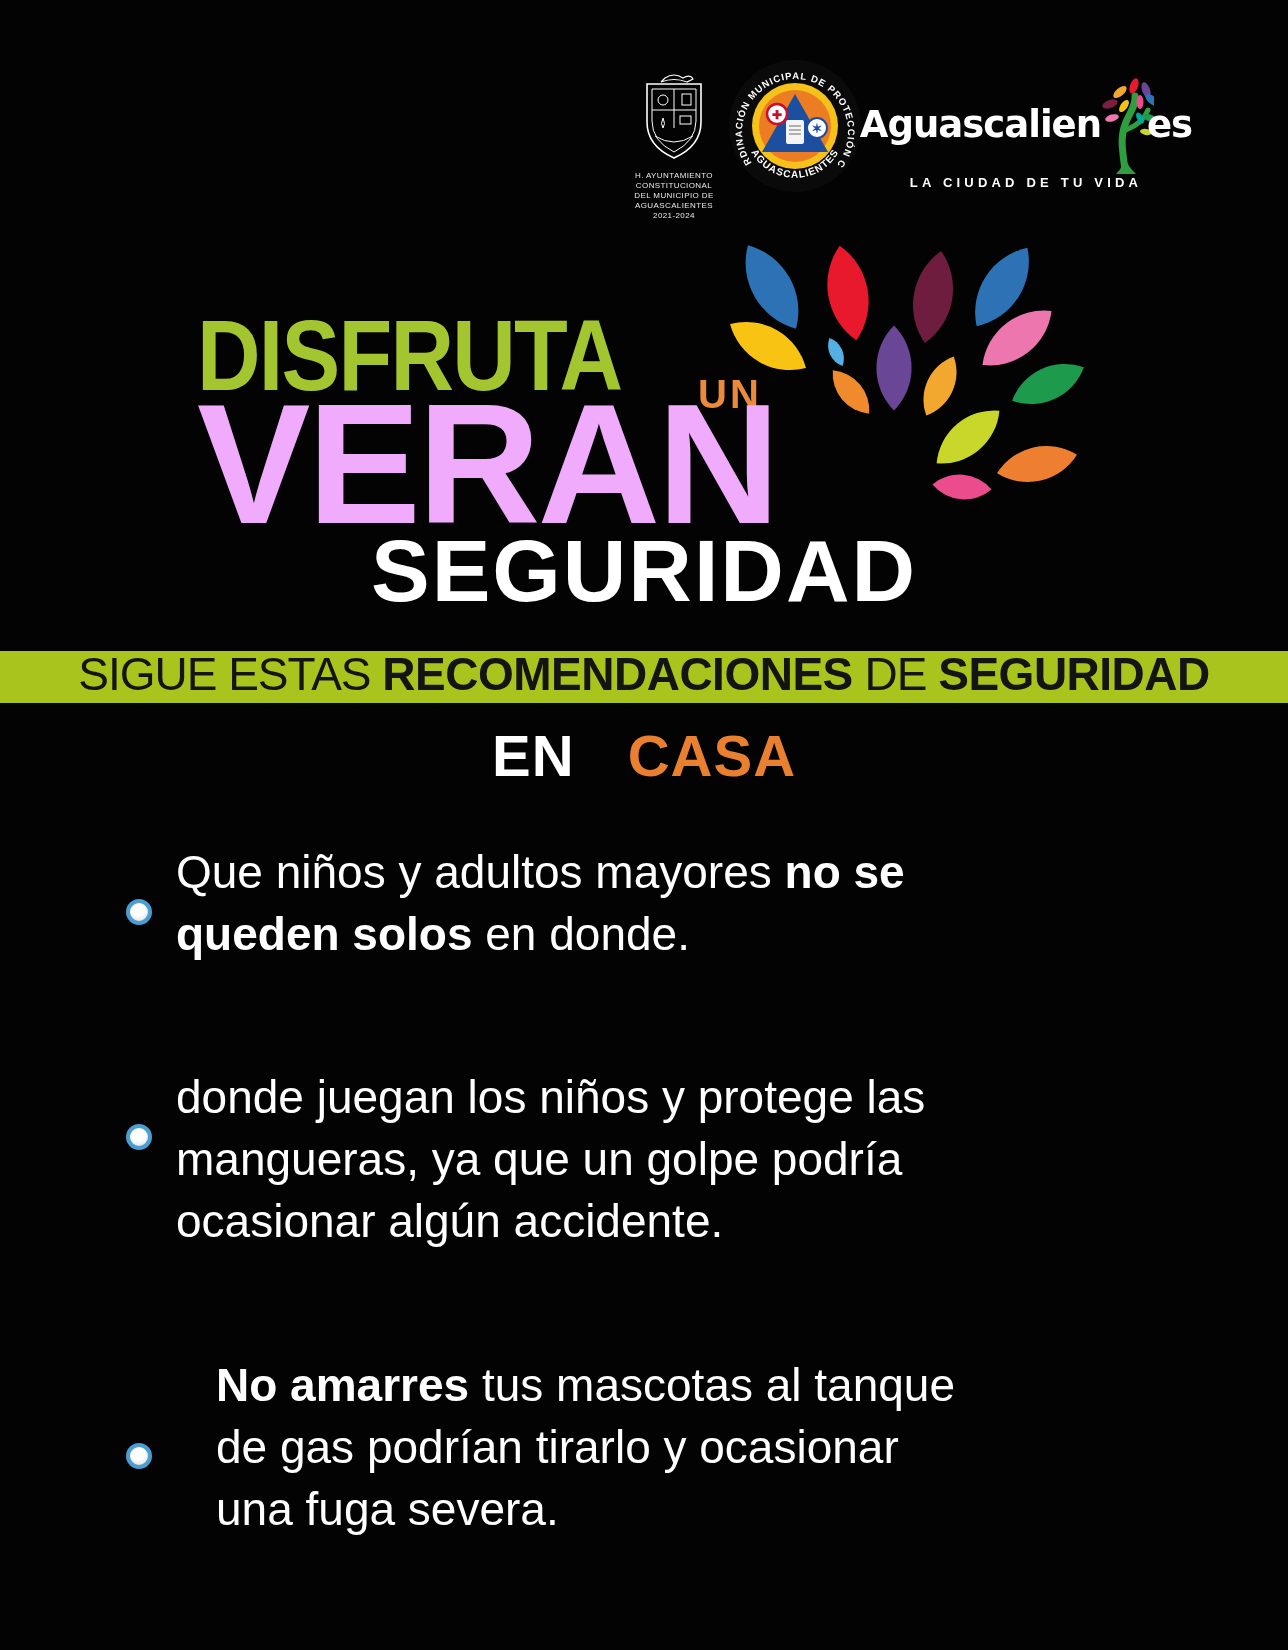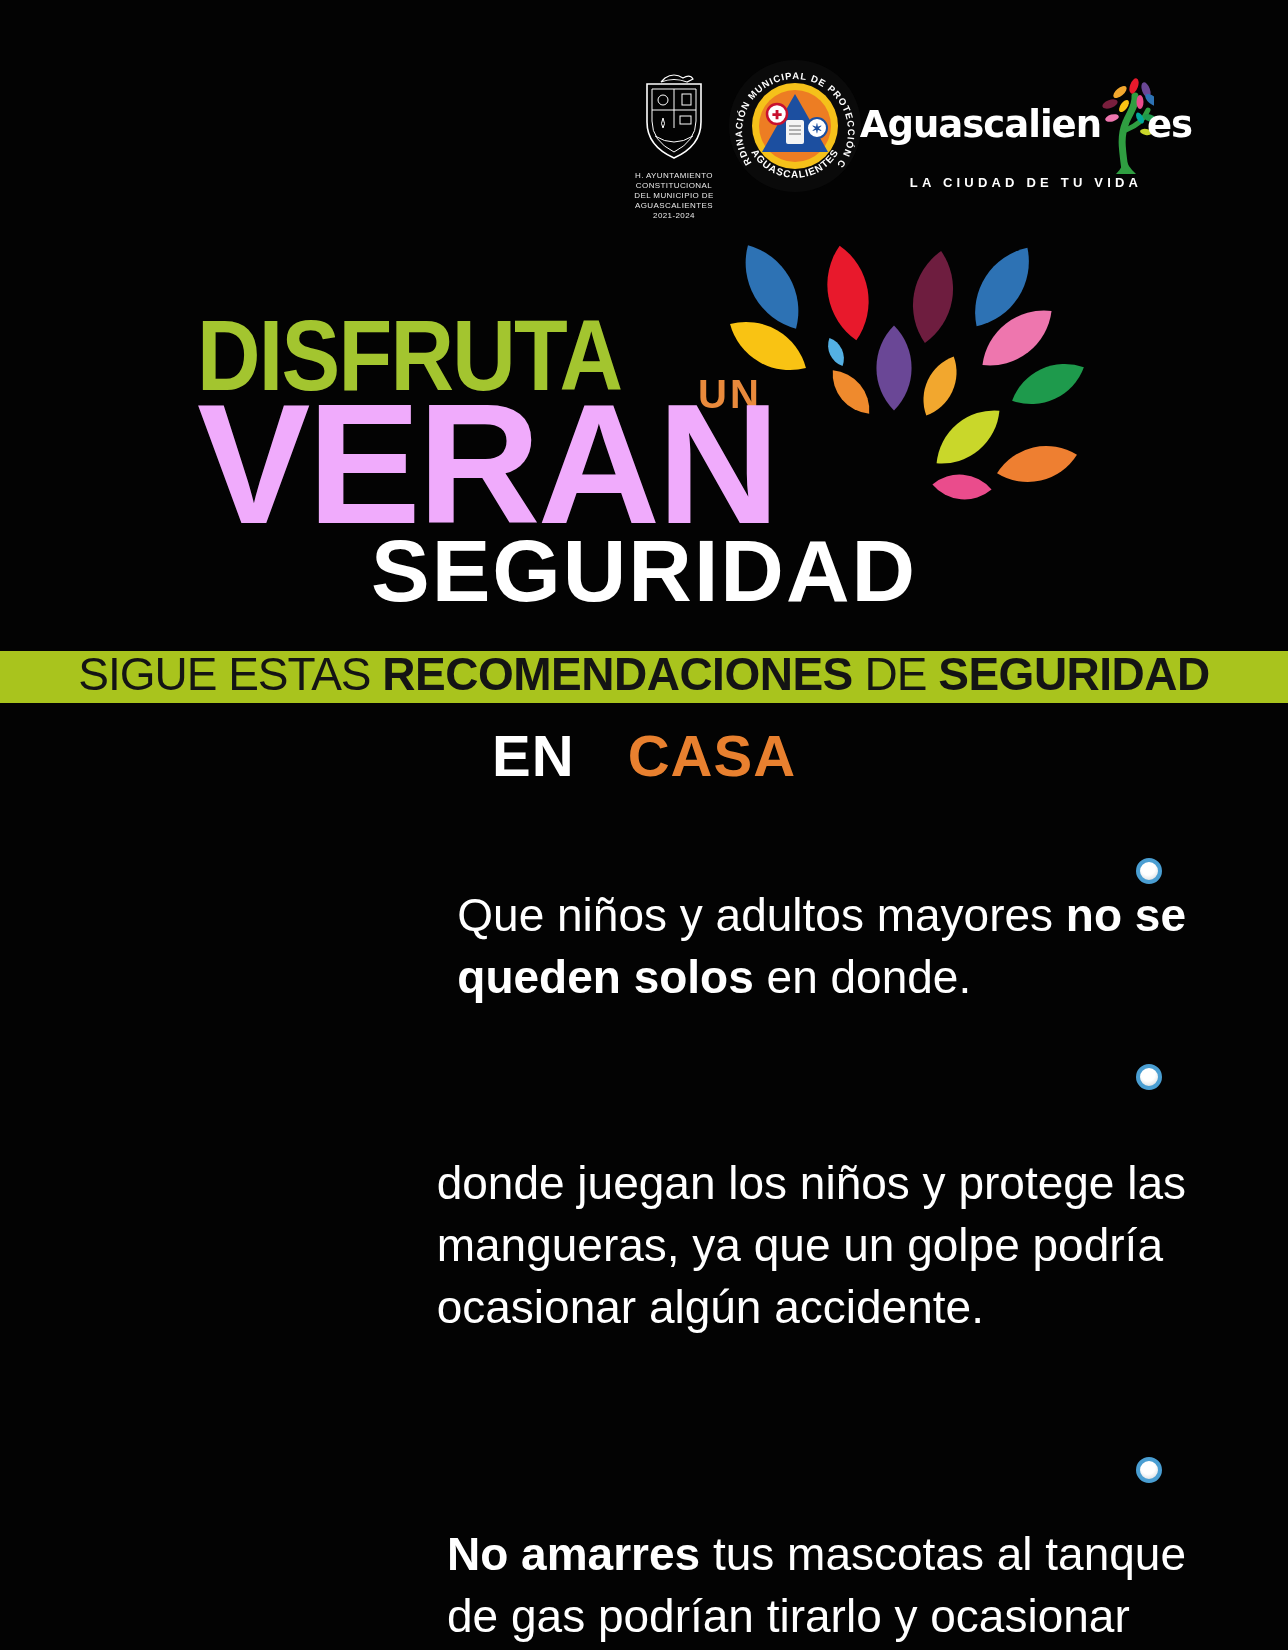--- a/index.html
+++ b/index.html
@@ -36,21 +36,21 @@
   .leaf{position:absolute;border-radius:0 100% 0 100%;}
   
   .banner{position:absolute;left:0;top:651px;width:1288px;height:52px;display:flex;align-items:flex-start;justify-content:center;}
   .banner-line{font-size:46px;line-height:1;color:#141414;letter-spacing:0;white-space:pre;}
   .banner-line .w400{font-weight:400;letter-spacing:-1px;}
   .banner-line .w800{font-weight:bold;letter-spacing:-.5px;}
   
   .en-casa{position:absolute;left:0;top:727px;width:1288px;text-align:center;font-size:58px;line-height:1;font-weight:bold;letter-spacing:1px;}
   
   .bullets{position:absolute;left:126px;top:841px;width:1060px;}
-  .bullet-row{display:flex;align-items:flex-end;flex-direction:column;}
+  .bullet-row{display:flex;align-items:center;}
   .bullet-dot{flex:0 0 26px;width:26px;height:26px;margin-top:17px;margin-right:24px;border-radius:50%;
     border:4px solid #4a9ed2;
     background:radial-gradient(circle at 45% 35%,#ffffff 45%,#e8eaec 70%,#b9c2c8 100%);
     box-sizing:border-box;}
   .bullet-text{margin:0;font-size:46px;line-height:62px;white-space:pre-line;color:#fff;}
   .bullet-text b{font-weight:bold;}
 </style>
 </head>
 <body>
 

